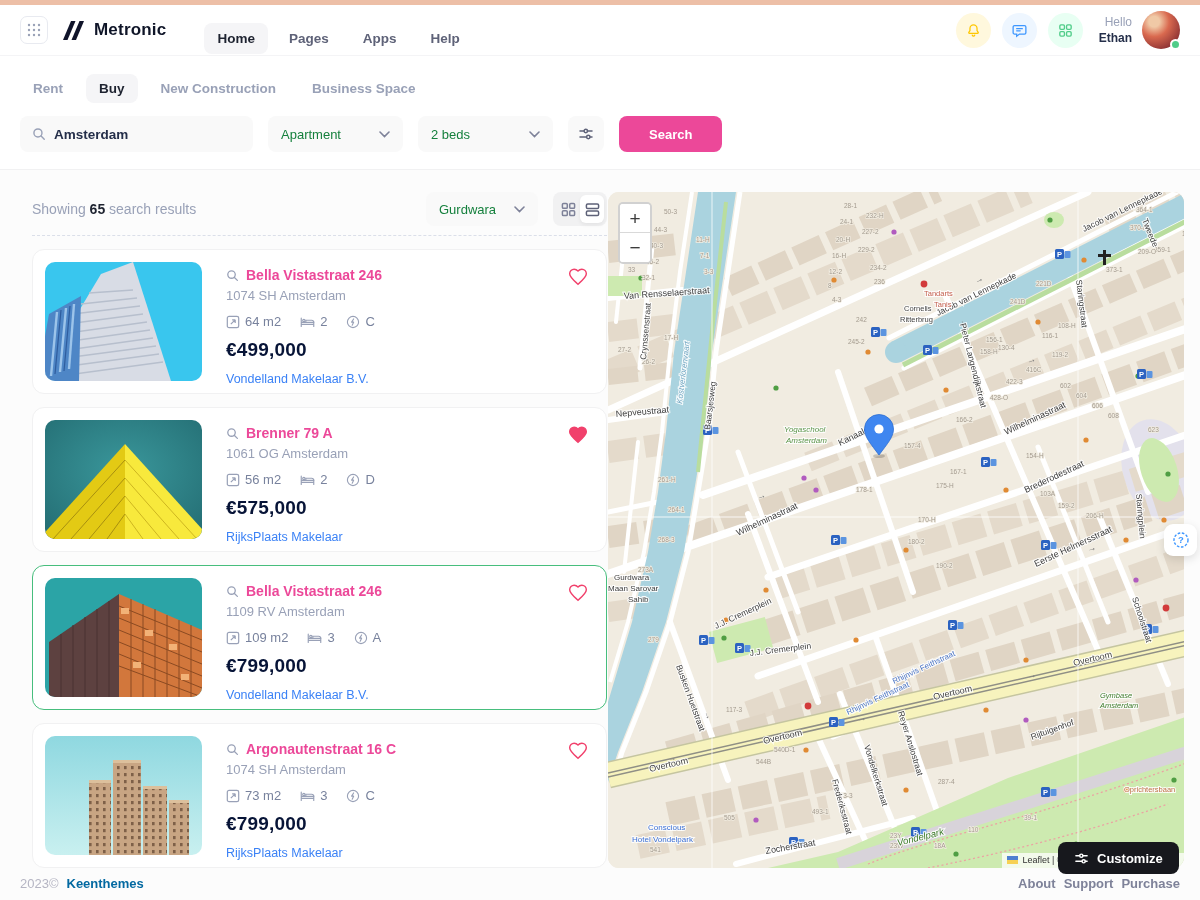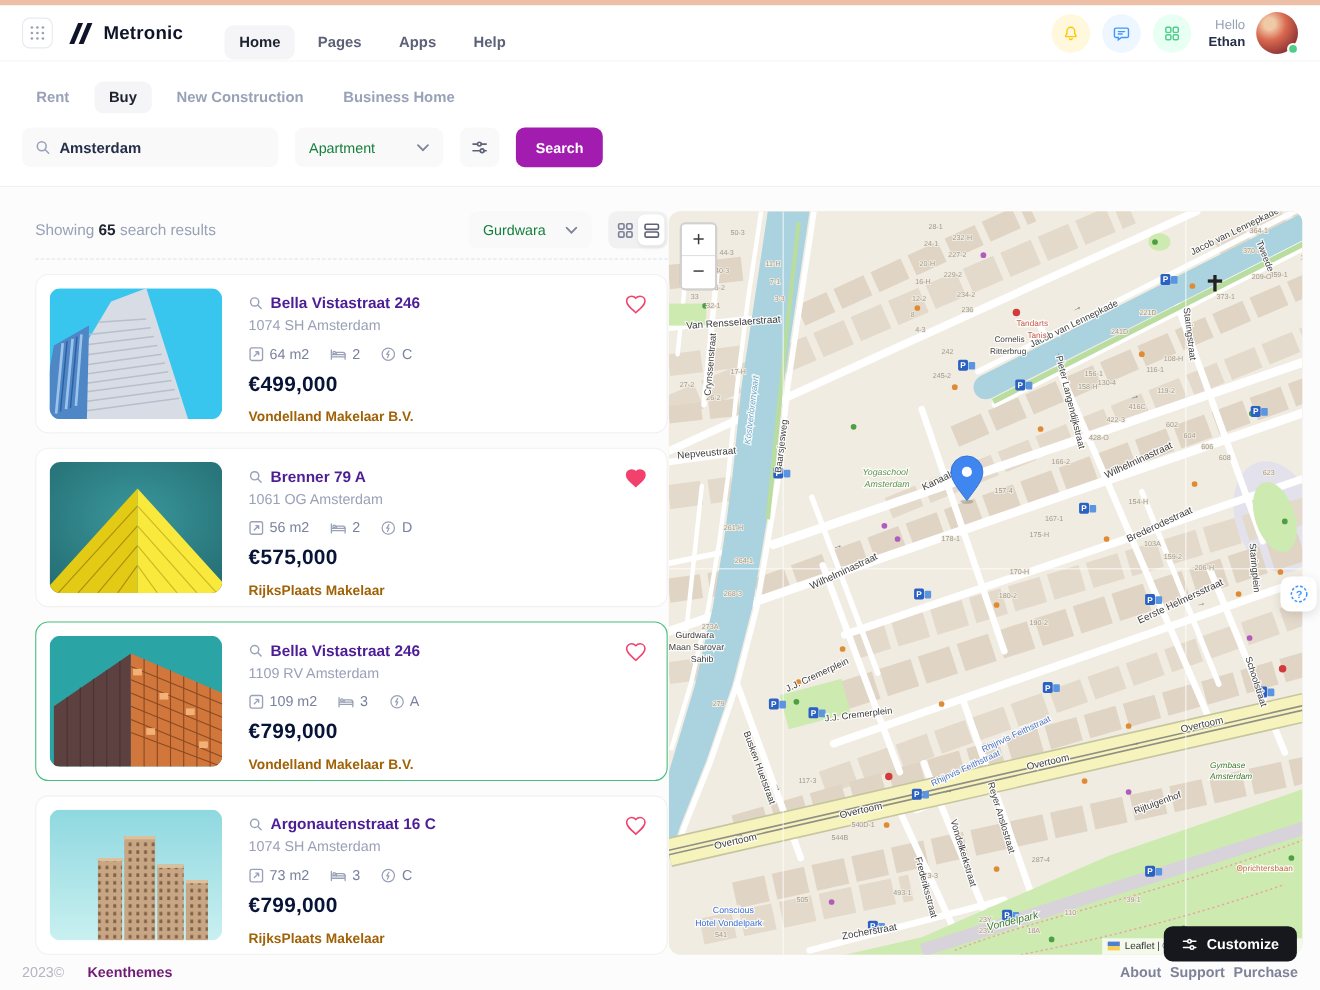--- a/index.html
+++ b/index.html
@@ -36,47 +36,47 @@
   .filters { display:flex; align-items:center; gap:15px; margin-top:13px; }
   .search-field { width:233px; height:36px; background:#f9f9f9; border-radius:8px; display:flex;
     align-items:center; padding:0 12px; }
   .search-field input { border:none; outline:none; background:transparent; font-size:13.5px; color:#252f4a;
     font-family:"Liberation Sans", sans-serif; margin-left:8px; width:170px; font-weight:600; }
   .sel { height:36px; background:#f9f9f9; border-radius:8px; display:flex; align-items:center;
     justify-content:space-between; padding:0 13px; font-size:13px; color:#15803d; cursor:pointer; }
   .sel.w135 { width:135px; }
   .icon-btn { width:36px; height:36px; background:#f9f9f9; border:none; border-radius:8px; display:flex;
     align-items:center; justify-content:center; cursor:pointer; }
-  .search-btn { height:36px; padding:0 18px; background:#a21caf; color:#fff; border:none; border-radius:8px;
+  .search-btn { height:36px; padding:0 30px; background:#ec4899; color:#fff; border:none; border-radius:8px;
     font-size:13px; font-weight:600; font-family:"Liberation Sans", sans-serif; cursor:pointer; }
   
   .results { position:absolute; left:32px; top:192px; width:575px; }
   .results-head { display:flex; align-items:center; height:34px; }
   .showing { font-size:14px; color:#99a1b7; }
   .showing b { color:#1e2330; }
   .results-head .sel { width:112px; height:34px; margin-left:auto; background:#f9f9f9; }
   .view-toggle { display:flex; align-items:center; background:#f1f1f2; border-radius:8px; padding:3px;
     margin-left:15px; height:34px; }
   .vt-btn { width:24px; height:28px; border:none; background:transparent; border-radius:6px; display:flex;
     align-items:center; justify-content:center; cursor:pointer; }
   .vt-btn.active { background:#fff; box-shadow:0 2px 4px rgba(0,0,0,.06); }
   .dash-sep { border:none; border-top:1px dashed #dbdfe9; margin:9px 0 0 0; }
   .card { position:relative; height:145px; background:#fff; border:1px solid #f1f1f2; border-radius:12px;
     margin-top:13px; padding:12px; display:flex; }
   .card.selected { border-color:#47be7d; }
   .card-img { width:157px; height:119px; border-radius:10px; overflow:hidden; flex:none; }
   .card-img svg { display:block; width:100%; height:100%; }
   .card-body { margin-left:24px; padding-top:5px; }
   .card-title-row { display:flex; align-items:center; gap:7px; }
-  .card-title { font-size:14px; font-weight:600; color:#4c1d95; cursor:pointer; }
+  .card-title { font-size:14px; font-weight:600; color:#ec4899; cursor:pointer; }
   .card-addr { font-size:13px; color:#99a1b7; margin-top:5px; }
   .card-specs { display:flex; align-items:center; gap:19px; margin-top:11px; font-size:13px; color:#78829d; }
   .spec { display:flex; align-items:center; gap:5px; }
   .card-price { font-size:19px; font-weight:bold; color:#071437; margin-top:10px; letter-spacing:.2px; }
-  .card-agency { font-size:12.5px; font-weight:700; color:#a16207; margin-top:11px; cursor:pointer; }
+  .card-agency { font-size:12.5px; font-weight:400; color:#3b82f6; margin-top:11px; cursor:pointer; }
   .heart { position:absolute; top:17px; right:18px; background:none; border:none; cursor:pointer; }
   .heart svg path { fill:none; stroke:#f1416c; stroke-width:1.7; }
   .heart.filled svg path { fill:#f1416c; stroke:#f1416c; }
   
   .map-panel { position:absolute; left:608px; top:192px; width:576px; height:676px; border-radius:11px;
     overflow:hidden; background:#f1ece1; }
   .map-zoom { position:absolute; left:10px; top:10px; width:34px; background:#fff; border:2px solid rgba(0,0,0,.18);
     border-radius:5px; overflow:hidden; z-index:4; }
   .map-zoom button { display:block; width:100%; height:29px; border:none; background:#fff; font-size:19px;
     color:#3c3c3c; cursor:pointer; line-height:1; font-family:"Liberation Sans", sans-serif; }
@@ -87,21 +87,21 @@
     background:linear-gradient(#4e7fd0 50%, #f7d154 50%); }
   .customize-btn { position:absolute; left:1058px; top:842px; height:32px; padding:0 16px; background:#17181d;
     color:#fff; border:none; border-radius:8px; font-size:13px; font-weight:600; display:flex; align-items:center;
     gap:8px; cursor:pointer; z-index:6; font-family:"Liberation Sans", sans-serif; }
   .help-btn { position:absolute; left:1164px; top:524px; width:33px; height:32px; background:#fff; border:none;
     border-radius:9px; box-shadow:0 3px 10px rgba(0,0,0,.12); display:flex; align-items:center;
     justify-content:center; cursor:pointer; z-index:6; }
   
   footer { position:absolute; left:20px; top:876px; width:1160px; display:flex; align-items:center; font-size:13px; }
   .copyright { color:#b5b5c3; }
-  .copyright b { color:#701a75; font-weight:600; margin-left:21px; cursor:pointer; }
+  .copyright b { color:#0369a1; font-weight:600; margin-left:8px; cursor:pointer; }
   .foot-links { margin-left:auto; display:flex; gap:8px; }
   .foot-links span { color:#7e8299; font-weight:600; cursor:pointer; }
 </style>
 </head>
 <body>
 
 <div class="top-strip"></div>
 
 <header>
   <button class="appgrid-btn">
@@ -161,32 +161,38 @@
       <span class="status"></span>
     </div>
   </div>
 </header>
 
 <section class="searchbar">
   <div class="tabs">
     <span class="tab">Rent</span>
     <span class="tab active">Buy</span>
     <span class="tab">New Construction</span>
-    <span class="tab">Business Home</span>
+    <span class="tab">Business Space</span>
   </div>
   <div class="filters">
     <div class="search-field">
       <svg width="14" height="14" viewBox="0 0 16 16" fill="none" stroke="#99a1b7" stroke-width="1.6" stroke-linecap="round">
         <circle cx="6.8" cy="6.8" r="4.6"></circle>
           <path d="M10.4 10.4 14 14"></path>
       </svg>
       <input value="Amsterdam" style="">
     </div>
     <div class="sel w135">
       <span>Apartment</span>
+      <svg width="11" height="7" viewBox="0 0 11 7" fill="none" stroke="#7e8299" stroke-width="1.6" stroke-linecap="round">
+          <path d="M1 1l4.5 4.5L10 1"></path>
+        </svg>
+    </div>
+    <div class="sel w135">
+      <span>2 beds</span>
       <svg width="11" height="7" viewBox="0 0 11 7" fill="none" stroke="#7e8299" stroke-width="1.6" stroke-linecap="round">
           <path d="M1 1l4.5 4.5L10 1"></path>
         </svg>
     </div>
     <button class="icon-btn">
       <svg width="16" height="16" viewBox="0 0 16 16" fill="none" stroke="#5e6278" stroke-width="1.5" stroke-linecap="round">
         <path d="M2 5h4M9.5 5H14M2 11h6.5M12 11h2"></path>
         <circle cx="7.8" cy="5" r="1.7"></circle>
           <circle cx="10.3" cy="11" r="1.7"></circle>
       </svg>

